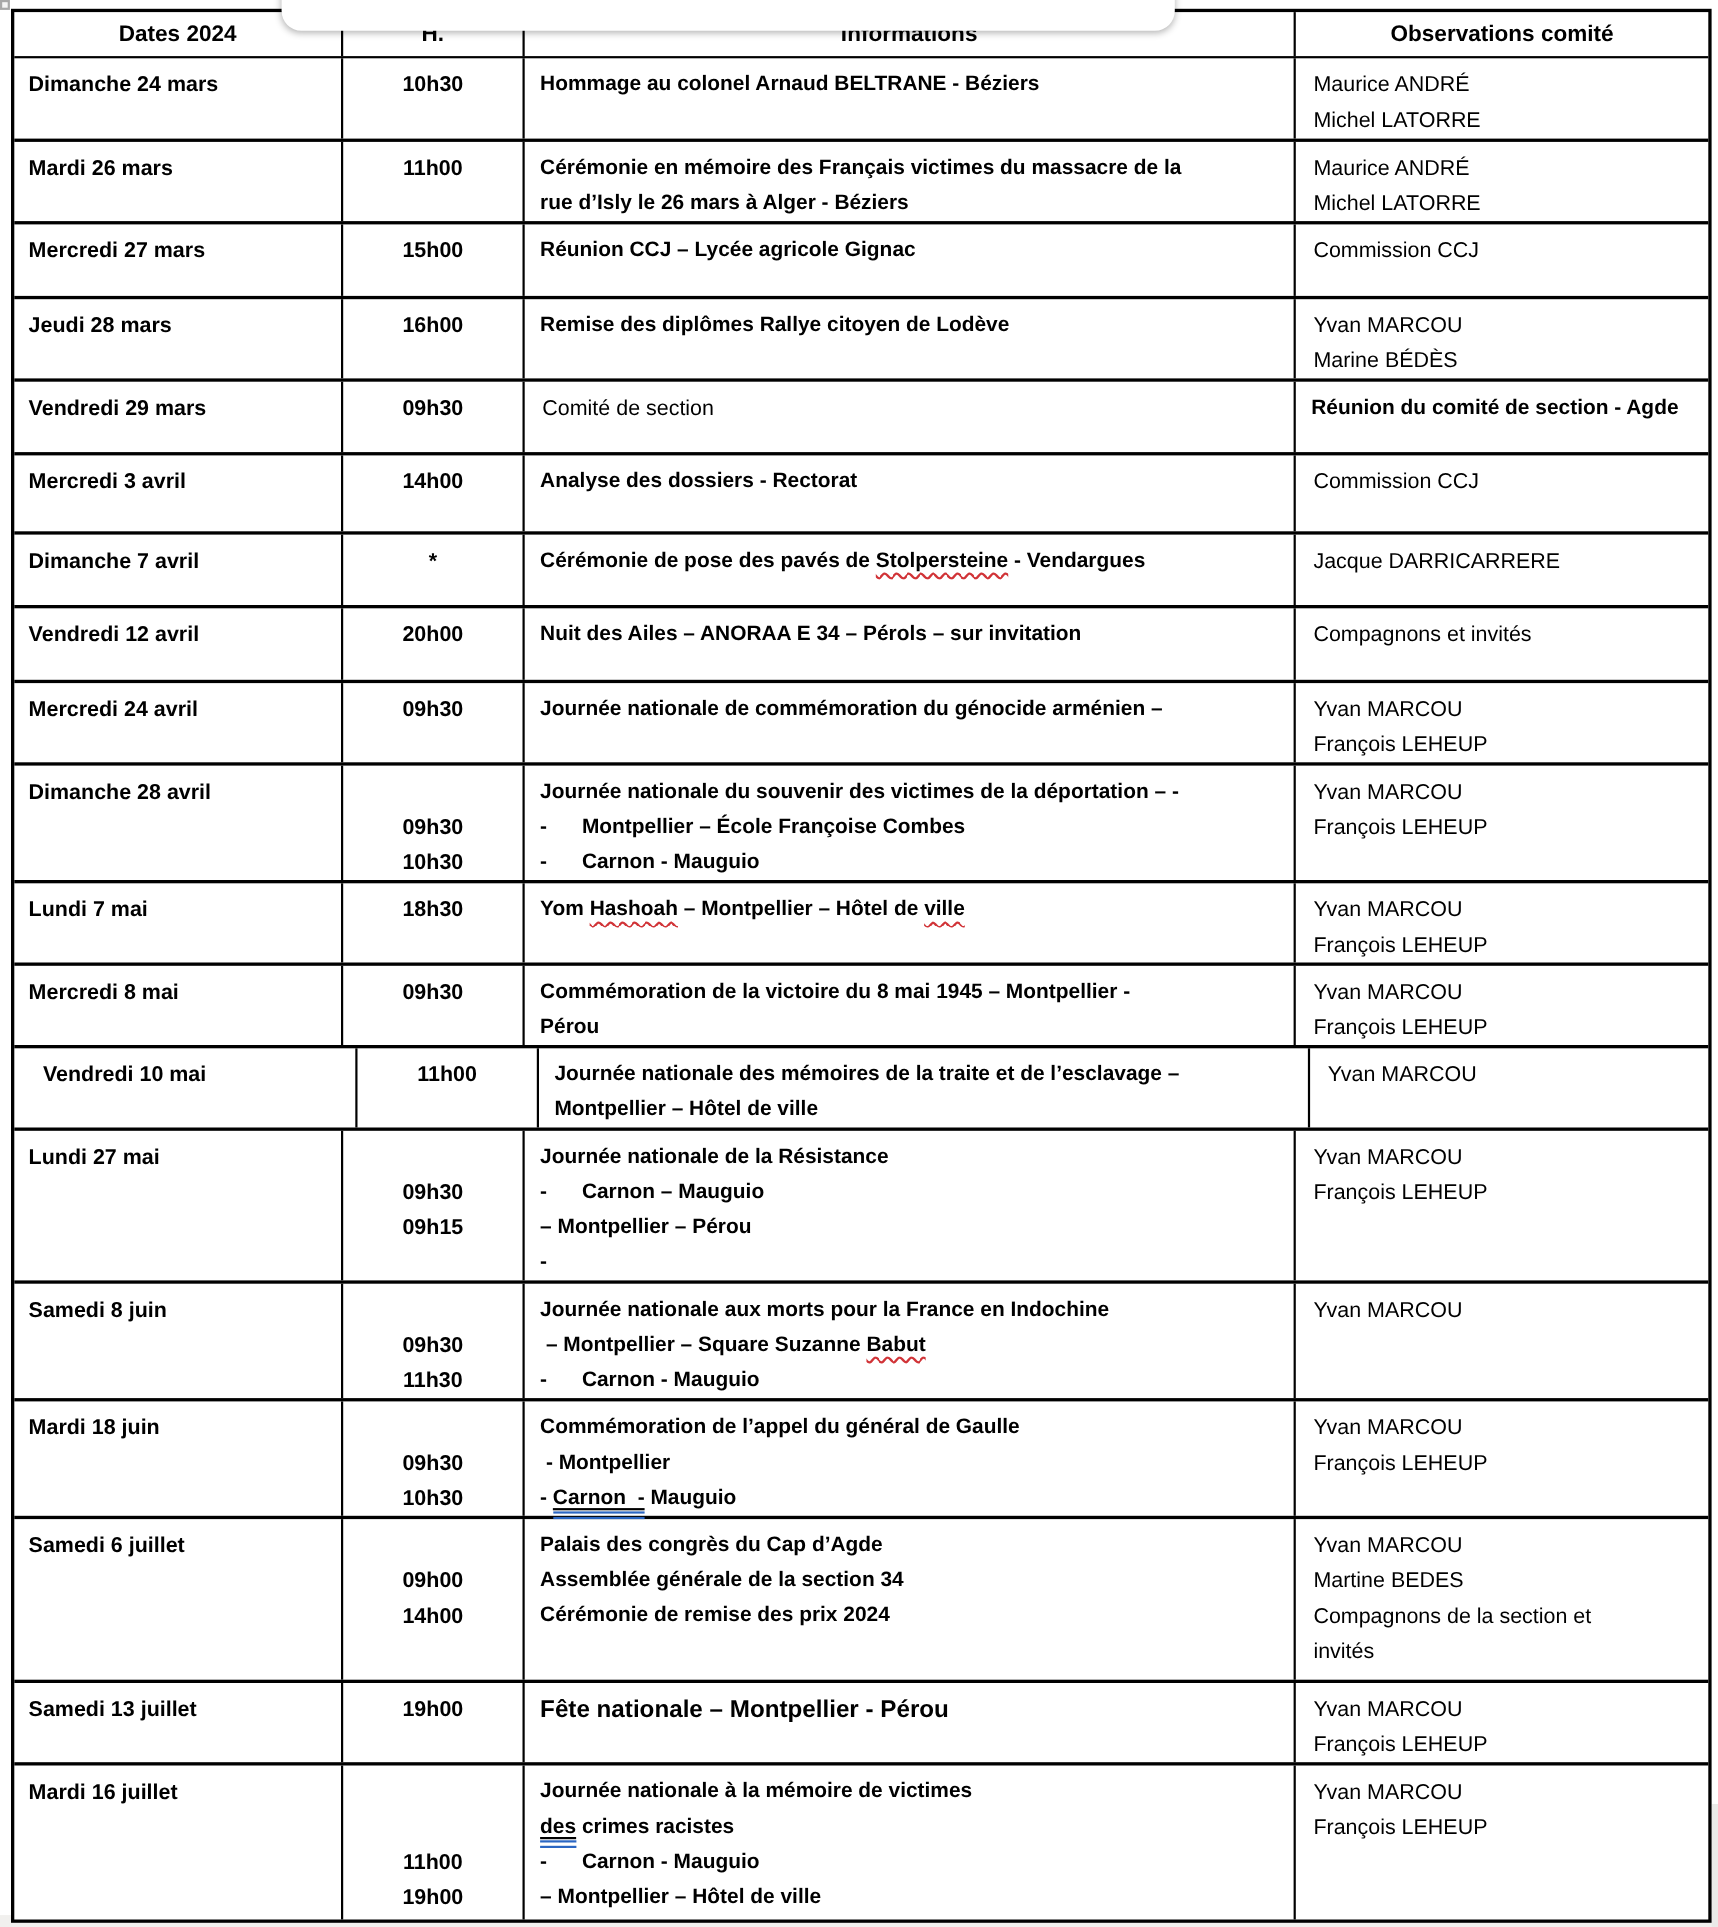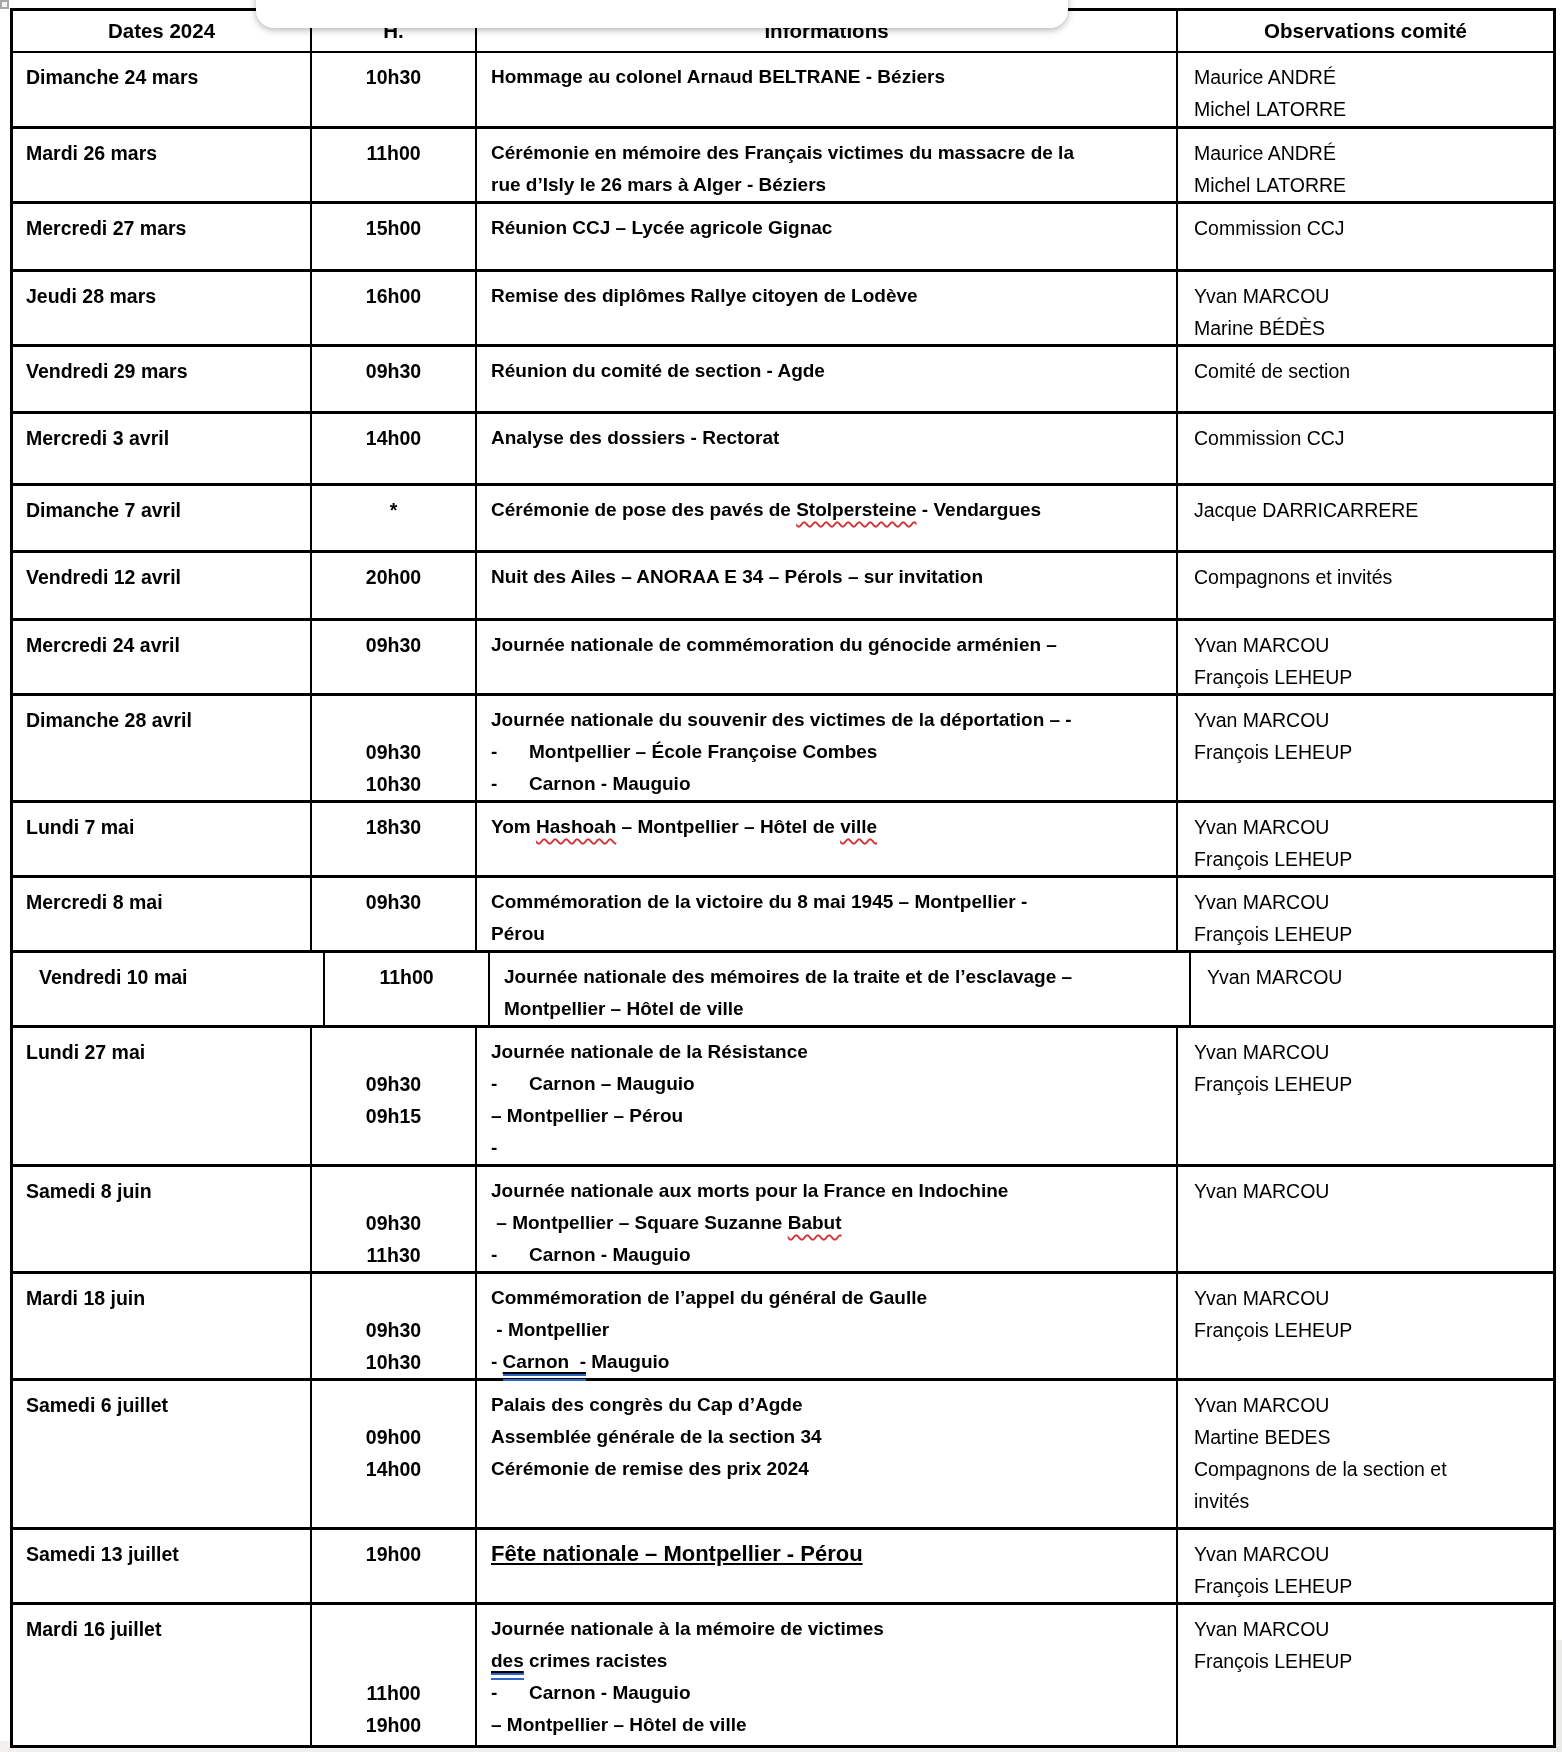--- a/index.html
+++ b/index.html
@@ -27,21 +27,21 @@
   .hcell+.hcell{border-left:2px solid #000;}
   .row{box-sizing:border-box;}
   .row + .row{border-top:3px solid #000;}
   .cell{box-sizing:border-box;padding-top:8px;}
   .cell+.cell{border-left:2px solid #000;}
   .c-date{padding-left:13px;font-weight:bold;font-size:19.5px;}
   .c-time{font-weight:bold;font-size:19.5px;text-align:center;}
   .c-info{padding-left:14px;padding-right:6px;font-weight:bold;font-size:19px;}
   .c-obs{padding-left:16px;padding-right:8px;font-weight:400;font-size:19.5px;}
   .line{line-height:32px;white-space:pre-wrap;min-height:32px;}
-  .large .line{font-size:22px;text-decoration:underline;}
+  .large .line{font-size:22px;}
 
   
   .spell{text-decoration:underline wavy #d13438 2px;text-underline-offset:5px;}
   .ug{position:relative;text-decoration:underline solid #000 2px;text-underline-offset:4px;}
   .ug::after{
     content:"";position:absolute;left:0;right:0;bottom:-9px;height:3px;
     border-top:2px solid #2b66c2;border-bottom:2px solid #2b66c2;
   }
 
   
@@ -126,25 +126,25 @@
           <div class="line">Marine BÉDÈS</div>
         </div>
       </div>
       <div class="row" style="min-height: 67px;">
         <div class="cell c-date">
           <div class="line">Vendredi 29 mars</div>
         </div>
         <div class="cell c-time">
           <div class="line">09h30</div>
         </div>
+        <div class="cell c-obs">
+          <div class="line">Comité de section</div>
+        </div>
         <div class="cell c-info">
           <div class="line"><span>Réunion du comité de section - Agde</span></div>
-        </div>
-        <div class="cell c-obs">
-          <div class="line">Comité de section</div>
         </div>
       </div>
       <div class="row" style="min-height: 72px;">
         <div class="cell c-date">
           <div class="line">Mercredi 3 avril</div>
         </div>
         <div class="cell c-time">
           <div class="line">14h00</div>
         </div>
         <div class="cell c-info">

